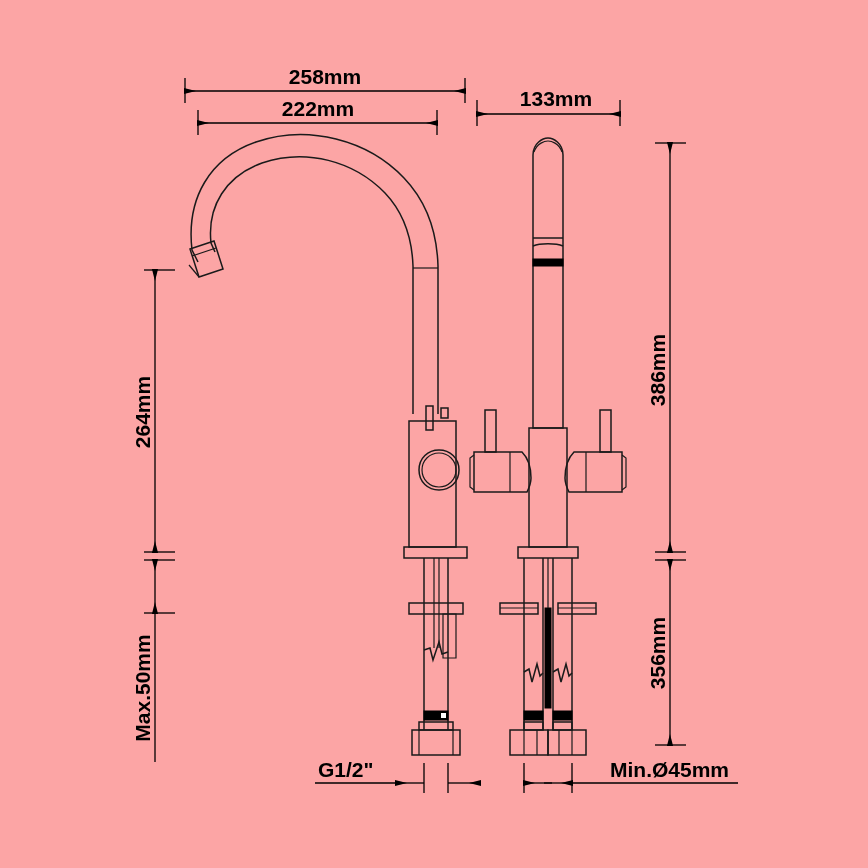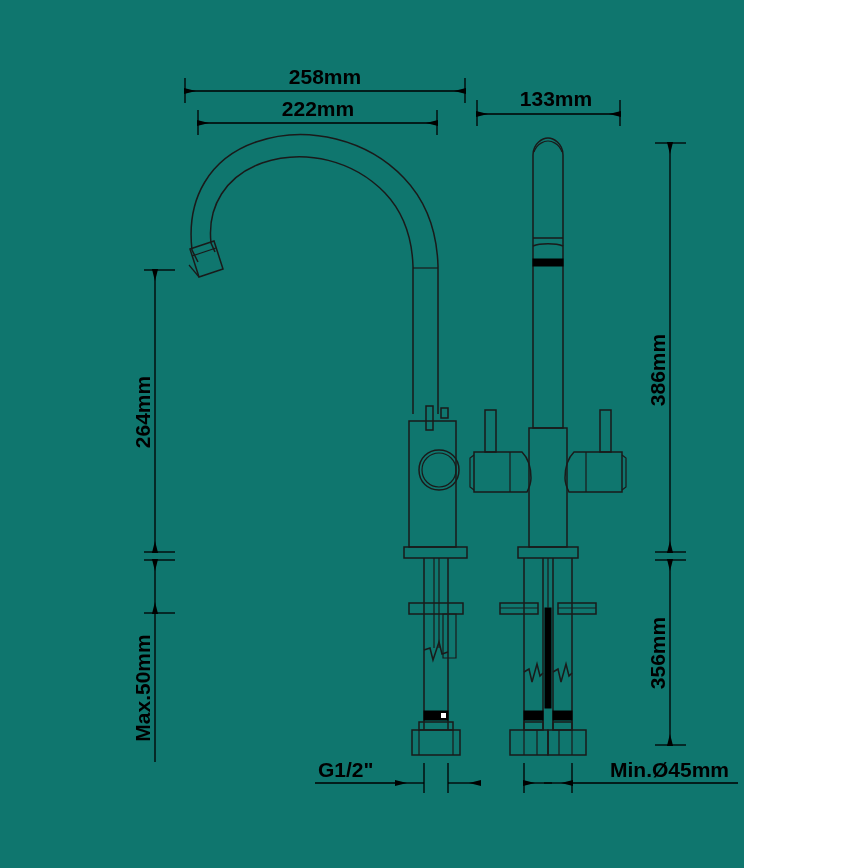--- a/index.html
+++ b/index.html
@@ -6,23 +6,23 @@
   html, body {
     margin: 0;
     padding: 0;
     background: #ffffff;
   }
   body {
     font-family: "Liberation Sans", sans-serif;
   }
   #drawing-root {
     position: relative;
-    width: 744px;
+    width: 868px;
     height: 868px;
-    background: #0f766e;
+    background: #fca5a5;
     overflow: hidden;
   }
   #drawing-svg {
     position: absolute;
     left: 0;
     top: 0;
     width: 868px;
     height: 868px;
   }
   .dim-text {

